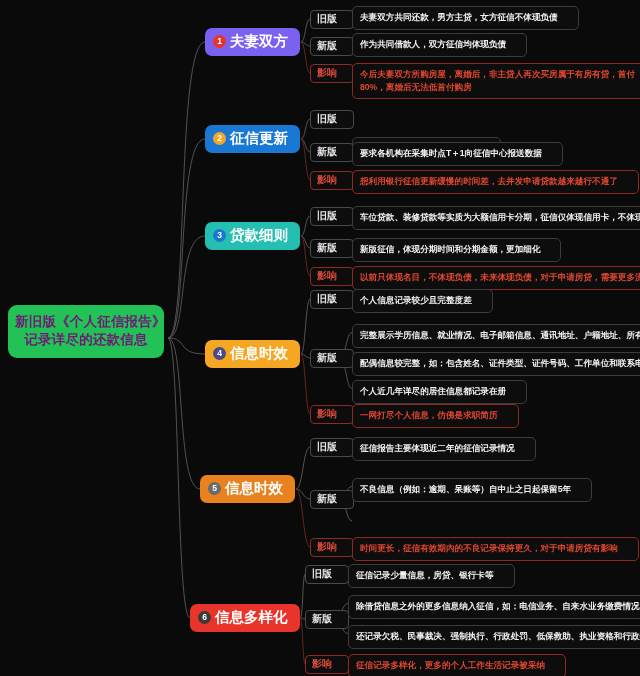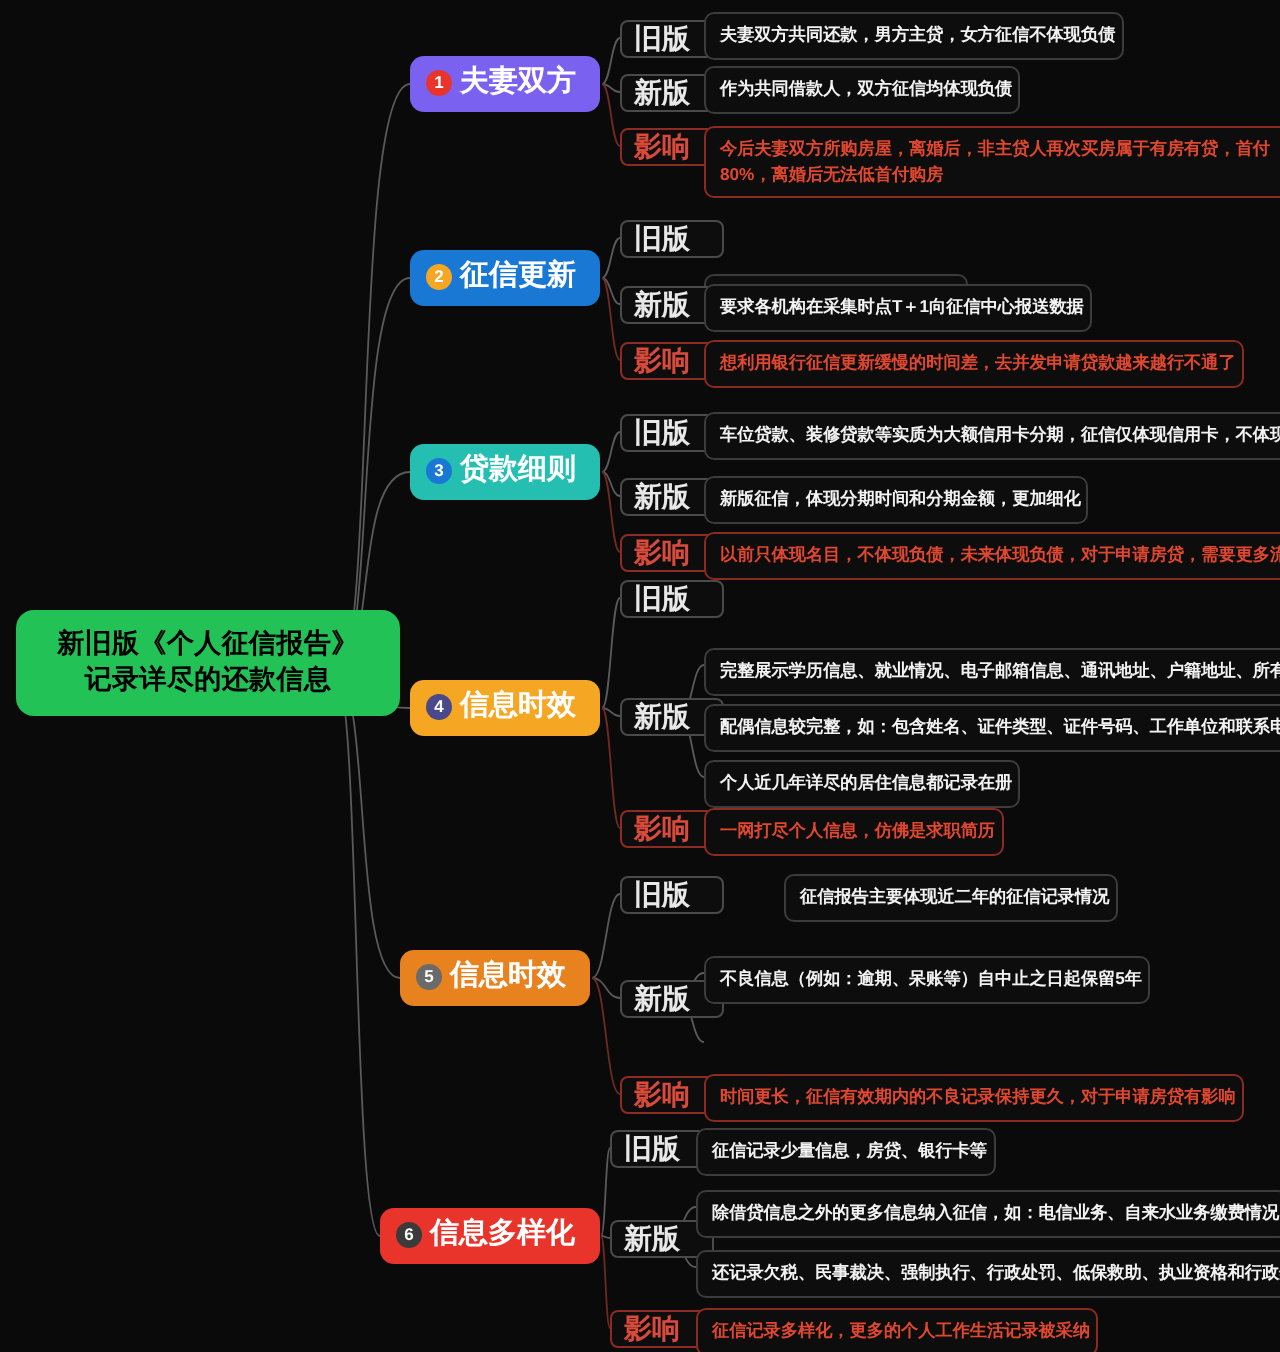--- a/index.html
+++ b/index.html
@@ -10,26 +10,26 @@
     overflow: hidden;
   }
   #canvas { position: relative; width: 640px; height: 676px; background: #0a0a0a; }
 
   #wires { position: absolute; left: 0; top: 0; width: 640px; height: 676px; pointer-events: none; }
 
   
   .root-node {
     position: absolute;
     left: 8px; top: 305px;
-    width: 192px;
+    width: 156px;
     background: #22c257;
     border-radius: 9px;
     padding: 8px 7px 9px 7px;
     text-align: center;
-    color: #000000;
+    color: #701a75;
     font-weight: bold;
     font-size: 13.5px;
     line-height: 18px;
     letter-spacing: 0.2px;
   }
   .root-node .rl { display: block; white-space: nowrap; }
 
   
   .branch-pill {
     position: absolute;
@@ -54,40 +54,40 @@
     flex: 0 0 auto;
   }
 
   
   .type-chip {
     position: absolute;
     border: 1px solid #4a4a4a;
     border-radius: 4px;
     background: #0d0d0d;
     color: #e8e8e8;
-    font-size: 14px;
+    font-size: 10px;
     line-height: 10px;
     font-weight: bold;
     padding: 3px 16px 4px 6px;
     white-space: nowrap;
     text-align: center;
   }
   .type-chip.impact { border-color: #8e2b22; color: #d94a3a; }
 
   
   .leaf {
     position: absolute;
     border: 1px solid #3c3c3c;
     border-radius: 5px;
     background: #0d0d0d;
     color: #f2f2f2;
     font-size: 8.6px;
     line-height: 12.5px;
     font-weight: bold;
-    padding: 4px 3px 5px 7px;
+    padding: 4px 20px 5px 7px;
     white-space: nowrap;
   }
   .leaf.wrap { white-space: normal; }
   .leaf.impact {
     border-color: #8d2a20;
     color: #e0472f;
     font-weight: bold;
   }
 </style>
 </head>
@@ -177,32 +177,33 @@
     <div class="leaf" style="left: 352px; top: 206px;">车位贷款、装修贷款等实质为大额信用卡分期，征信仅体现信用卡，不体现分期金额</div>
     <div class="type-chip" style="left: 310px; top: 239px;">新版</div>
     <div class="leaf" style="left: 352px; top: 238px;">新版征信，体现分期时间和分期金额，更加细化</div>
     <div class="type-chip impact" style="left: 310px; top: 267px;">影响</div>
     <div class="leaf impact" style="left: 352px; top: 266px;">以前只体现名目，不体现负债，未来体现负债，对于申请房贷，需要更多流水来抵消负债</div>
     <div class="branch-pill" style="left: 205px; top: 340px; background: rgb(245, 166, 35);">
       <span class="num" style="background: rgb(74, 74, 138);">4</span>
       <span>信息时效</span>
     </div>
     <div class="type-chip" style="left: 310px; top: 290px;">旧版</div>
+    <div class="leaf" style="left: 352px; top: 289px;">个人信息记录较少且完整度差</div>
     <div class="type-chip" style="left: 310px; top: 349px;">新版</div>
     <div class="leaf" style="left: 352px; top: 324px;">完整展示学历信息、就业情况、电子邮箱信息、通讯地址、户籍地址、所有个人手机号</div>
     <div class="leaf" style="left: 352px; top: 352px;">配偶信息较完整，如：包含姓名、证件类型、证件号码、工作单位和联系电话</div>
     <div class="leaf" style="left: 352px; top: 380px;">个人近几年详尽的居住信息都记录在册</div>
     <div class="type-chip impact" style="left: 310px; top: 405px;">影响</div>
     <div class="leaf impact" style="left: 352px; top: 404px;">一网打尽个人信息，仿佛是求职简历</div>
     <div class="branch-pill" style="left: 200px; top: 475px; background: rgb(232, 130, 30);">
       <span class="num" style="background: rgb(106, 106, 106);">5</span>
       <span>信息时效</span>
     </div>
     <div class="type-chip" style="left: 310px; top: 438px;">旧版</div>
-    <div class="leaf" style="left: 352px; top: 437px; margin-left: 40px;">征信报告主要体现近二年的征信记录情况</div>
+    <div class="leaf" style="left: 352px; top: 437px;">征信报告主要体现近二年的征信记录情况</div>
     <div class="type-chip" style="left: 310px; top: 490px;">新版</div>
     <div class="leaf" style="left: 352px; top: 478px;">不良信息（例如：逾期、呆账等）自中止之日起保留5年</div>
     <div class="type-chip impact" style="left: 310px; top: 538px;">影响</div>
     <div class="leaf impact" style="left: 352px; top: 537px;">时间更长，征信有效期内的不良记录保持更久，对于申请房贷有影响</div>
     <div class="branch-pill" style="left: 190px; top: 604px; background: rgb(232, 52, 42);">
       <span class="num" style="background: rgb(58, 58, 58);">6</span>
       <span>信息多样化</span>
     </div>
     <div class="type-chip" style="left: 305px; top: 565px;">旧版</div>
     <div class="leaf" style="left: 348px; top: 564px;">征信记录少量信息，房贷、银行卡等</div>

